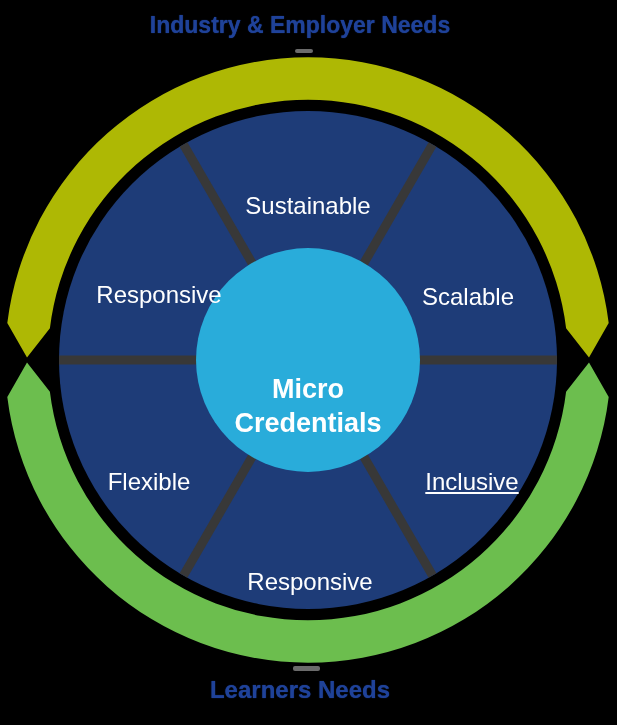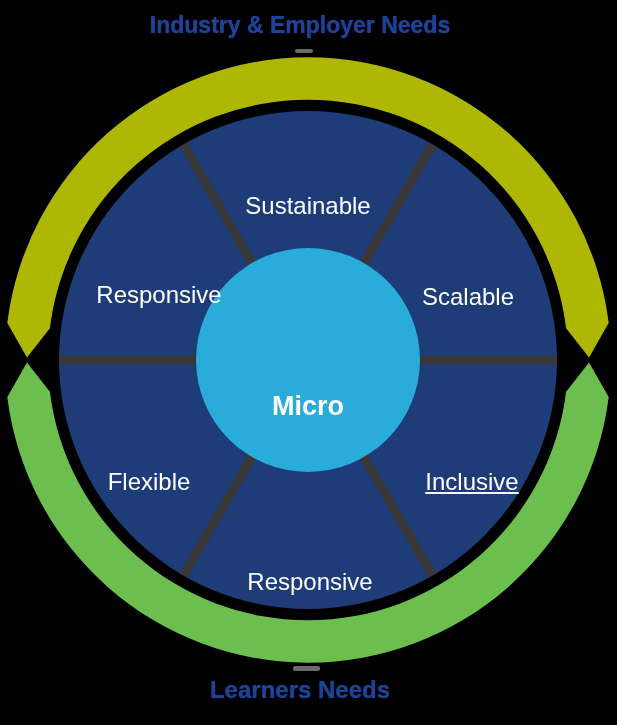--- a/index.html
+++ b/index.html
@@ -117,20 +117,21 @@
   <div class="seg-label" style="left:472px; top:442px;text-decoration:underline;">Inclusive</div>
 
   <div class="seg-label" style="left:149px; top:442px;">Flexible</div>
 
   <div class="seg-label" style="left:310px; top:542px;">Responsive</div>
 
   <div class="seg-label" style="left:159px; top:255px;">Responsive</div>
 
   <div id="center-label">
     <span>Micro</span>
+    <span>Credentials</span>
   </div>
 
   <div class="title" id="title-bottom">Learners Needs</div>
 
   <div class="artifact-dash" id="dash-top"></div>
   <div class="artifact-dash" id="dash-bottom"></div>
 
 </div>
 
 </body></html>

